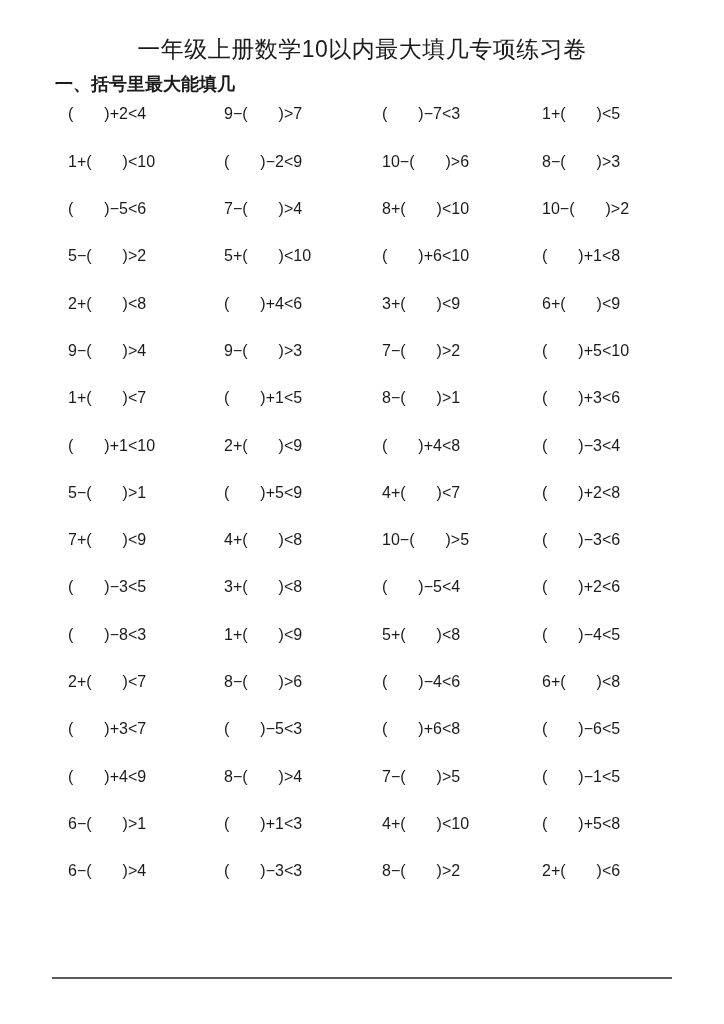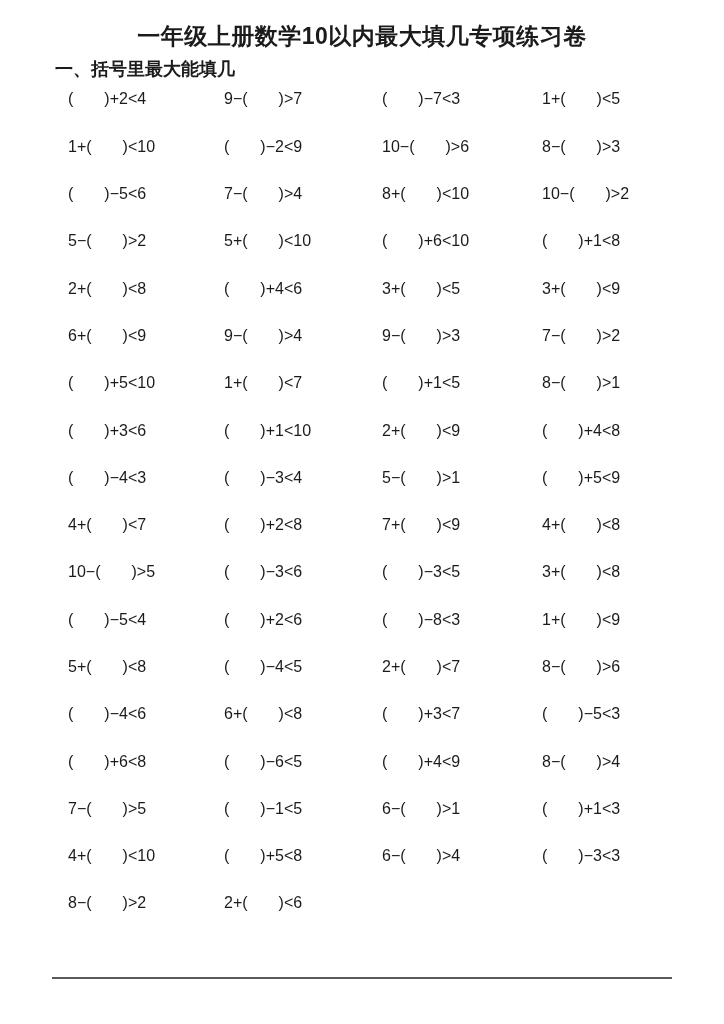--- a/index.html
+++ b/index.html
@@ -12,25 +12,25 @@
     color: #1b1b1b;
   }
   .page {
     position: relative;
     width: 724px;
     height: 1024px;
     overflow: hidden;
     background: #ffffff;
   }
   .title {
-    margin: 0;
+    margin: 13px;
     padding-top: 23px;
     text-align: center;
     font-size: 23px;
-    font-weight: bold;
+    font-weight: normal;
     line-height: 1.15;
     letter-spacing: 0.5px;
   }
   .fields {
     margin-top: 24px;
     margin-left: 123px;
     font-size: 15px;
     font-weight: bold;
     line-height: 18px;
     white-space: nowrap;
@@ -126,21 +126,20 @@
   <div class="cell"><span class="pre">5+(</span><span class="gap"></span><span class="post">)&lt;10</span></div>
 
   <div class="cell"><span class="pre">(</span><span class="gap"></span><span class="post">)+6&lt;10</span></div>
 
   <div class="cell"><span class="pre">(</span><span class="gap"></span><span class="post">)+1&lt;8</span></div>
 
   <div class="cell"><span class="pre">2+(</span><span class="gap"></span><span class="post">)&lt;8</span></div>
 
   <div class="cell"><span class="pre">(</span><span class="gap"></span><span class="post">)+4&lt;6</span></div>
 
-  <div class="cell"><span class="pre">3+(</span><span class="gap"></span><span class="post">)&lt;5</span></div>
 
   <div class="cell"><span class="pre">3+(</span><span class="gap"></span><span class="post">)&lt;9</span></div>
 
   <div class="cell"><span class="pre">6+(</span><span class="gap"></span><span class="post">)&lt;9</span></div>
 
   <div class="cell"><span class="pre">9−(</span><span class="gap"></span><span class="post">)&gt;4</span></div>
 
   <div class="cell"><span class="pre">9−(</span><span class="gap"></span><span class="post">)&gt;3</span></div>
 
   <div class="cell"><span class="pre">7−(</span><span class="gap"></span><span class="post">)&gt;2</span></div>
@@ -154,21 +153,20 @@
   <div class="cell"><span class="pre">8−(</span><span class="gap"></span><span class="post">)&gt;1</span></div>
 
   <div class="cell"><span class="pre">(</span><span class="gap"></span><span class="post">)+3&lt;6</span></div>
 
   <div class="cell"><span class="pre">(</span><span class="gap"></span><span class="post">)+1&lt;10</span></div>
 
   <div class="cell"><span class="pre">2+(</span><span class="gap"></span><span class="post">)&lt;9</span></div>
 
   <div class="cell"><span class="pre">(</span><span class="gap"></span><span class="post">)+4&lt;8</span></div>
 
-  <div class="cell"><span class="pre">(</span><span class="gap"></span><span class="post">)−4&lt;3</span></div>
 
   <div class="cell"><span class="pre">(</span><span class="gap"></span><span class="post">)−3&lt;4</span></div>
 
   <div class="cell"><span class="pre">5−(</span><span class="gap"></span><span class="post">)&gt;1</span></div>
 
   <div class="cell"><span class="pre">(</span><span class="gap"></span><span class="post">)+5&lt;9</span></div>
 
   <div class="cell"><span class="pre">4+(</span><span class="gap"></span><span class="post">)&lt;7</span></div>
 
   <div class="cell"><span class="pre">(</span><span class="gap"></span><span class="post">)+2&lt;8</span></div>

